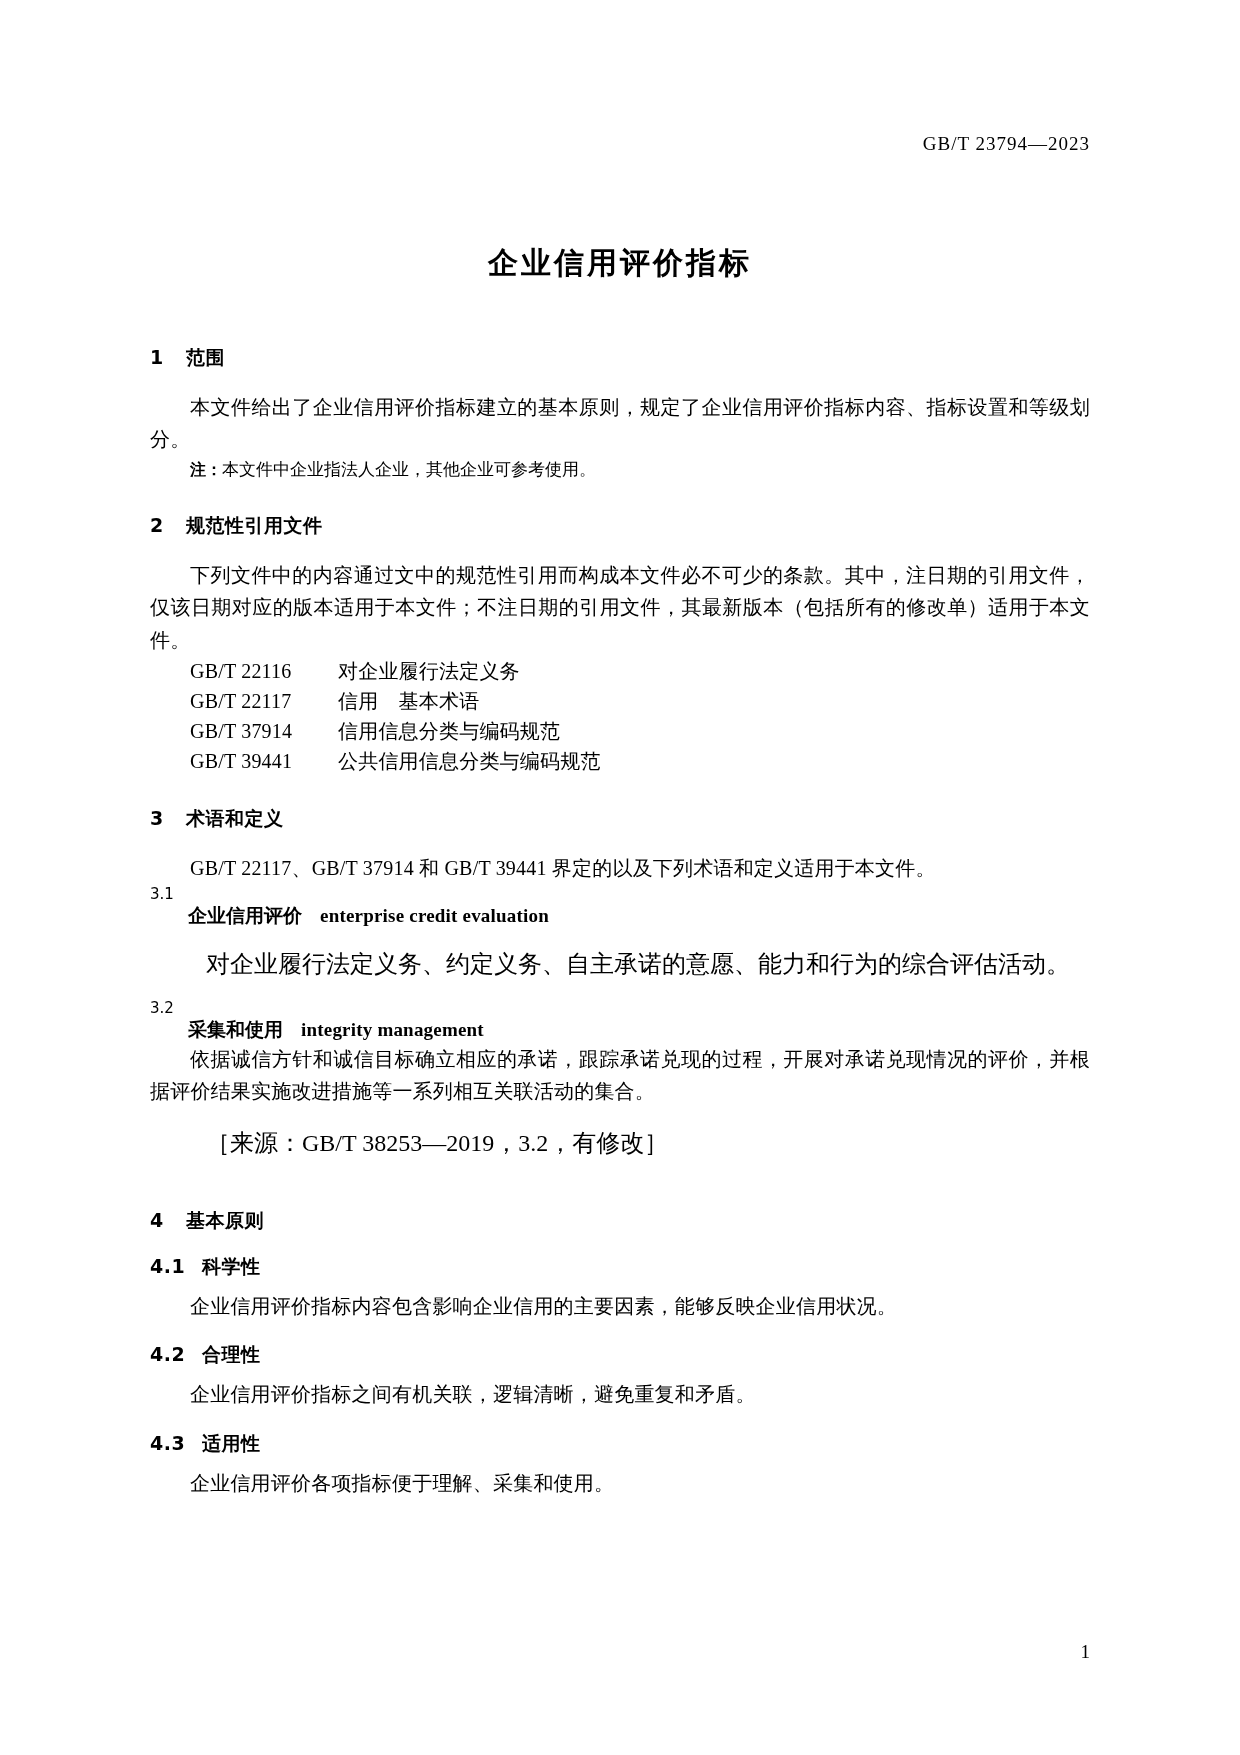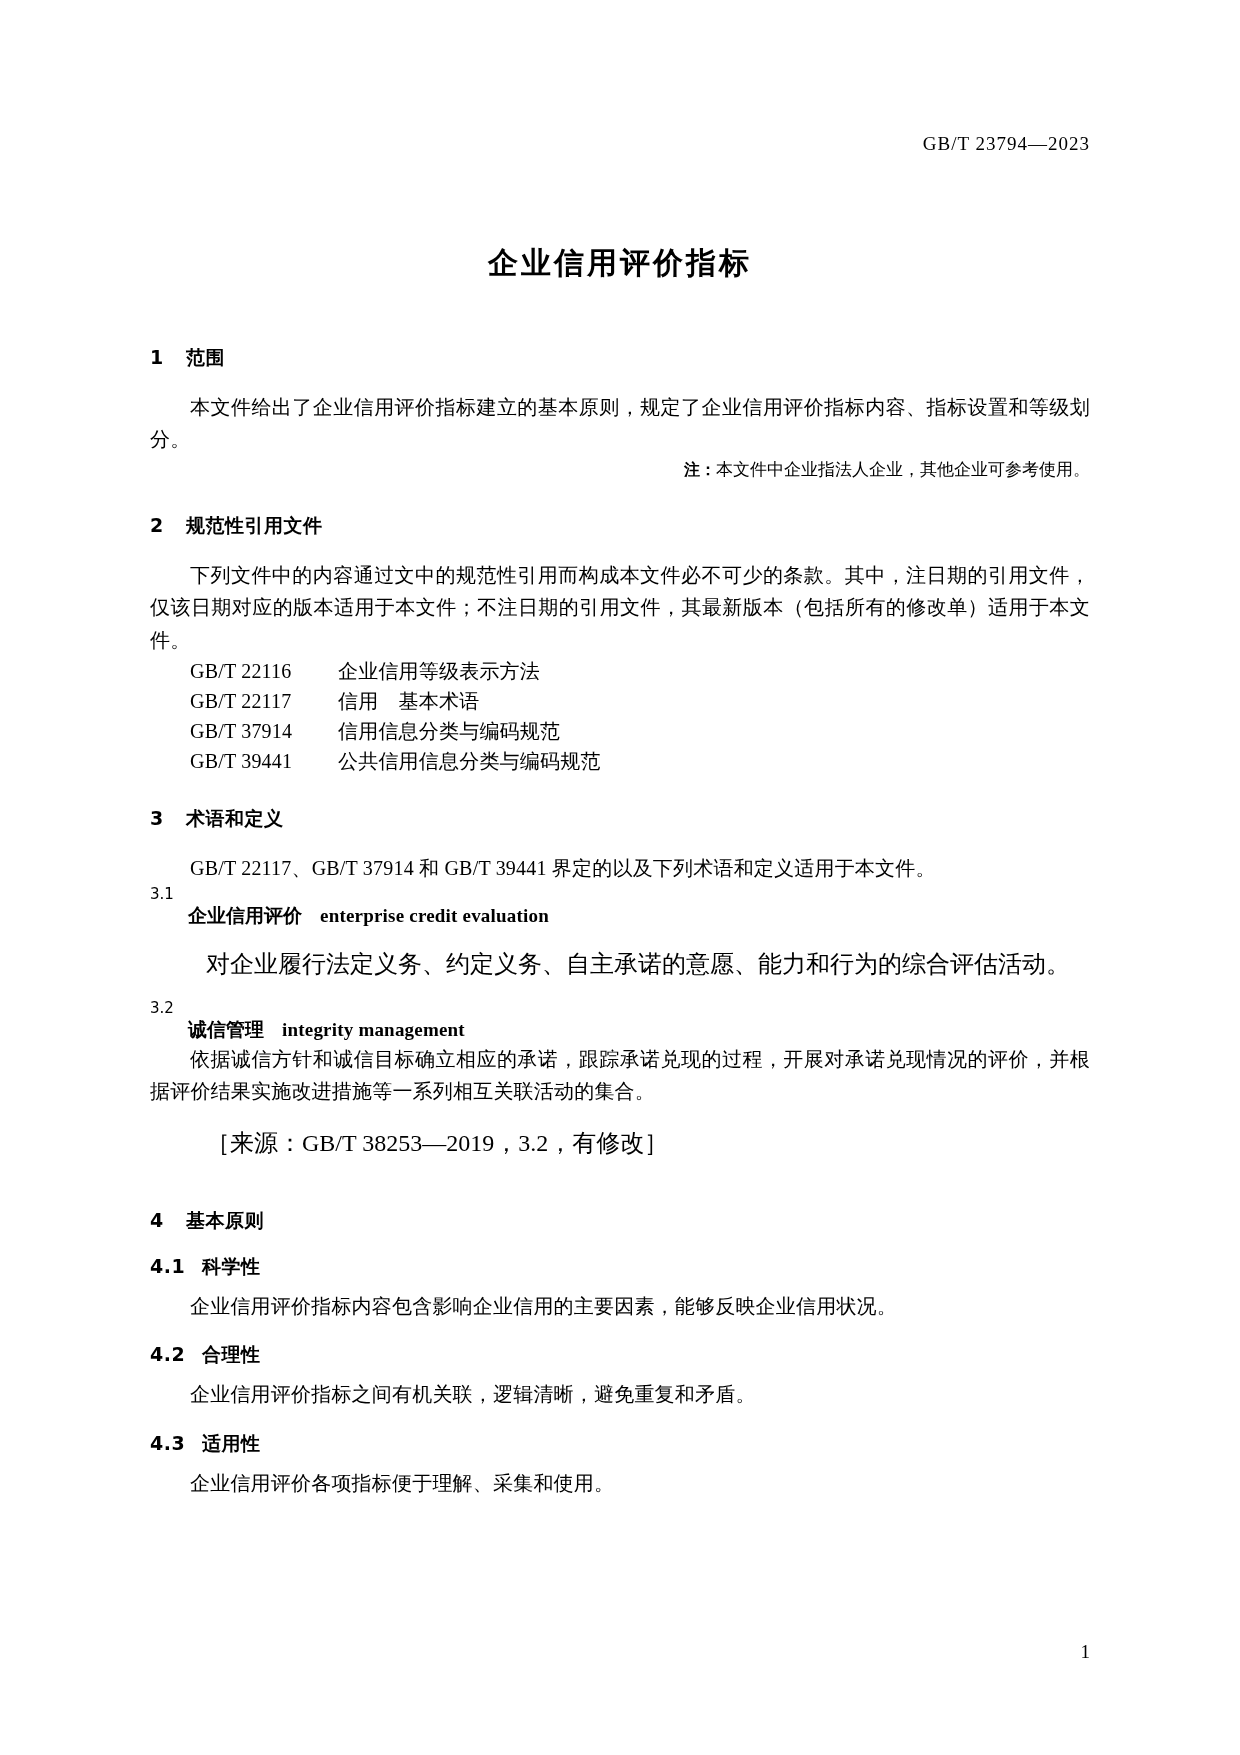--- a/index.html
+++ b/index.html
@@ -83,21 +83,20 @@
     margin: 0;
     text-indent: 40px;
     text-align: justify;
     letter-spacing: 0.2px;
   }
   p.note {
     font-size: 17px;
     line-height: 1.6;
     margin: 0;
     text-indent: 40px;
-    text-align: right;
   }
   p.note b {
     font-family: "DejaVu Sans", "Liberation Sans", sans-serif;
     font-size: 16px;
   }
   .ref-item {
     font-size: 20px;
     line-height: 1.5;
     margin: 0;
     padding-left: 40px;
@@ -143,39 +142,39 @@
     <p class="body-text">本文件给出了企业信用评价指标建立的基本原则，规定了企业信用评价指标内容、指标设置和等级划分。</p>
     <p class="note"><b>注：</b><span>本文件中企业指法人企业，其他企业可参考使用。</span></p>
 
     <div class="gap-l"></div>
 
     <h2 class="clause-h">
       <span class="num">2</span><span>规范性引用文件</span>
     </h2>
     <div class="gap-m"></div>
     <p class="body-text">下列文件中的内容通过文中的规范性引用而构成本文件必不可少的条款。其中，注日期的引用文件，仅该日期对应的版本适用于本文件；不注日期的引用文件，其最新版本（包括所有的修改单）适用于本文件。</p>
-    <p class="ref-item"><span class="code">GB/T 22116</span><span>企业信用等级表示方法</span></p>
+    <p class="ref-item"><span class="code">GB/T 22116</span><span>对企业履行法定义务</span></p>
     <p class="ref-item"><span class="code">GB/T 22117</span><span>信用　基本术语</span></p>
     <p class="ref-item"><span class="code">GB/T 37914</span><span>信用信息分类与编码规范</span></p>
     <p class="ref-item"><span class="code">GB/T 39441</span><span>公共信用信息分类与编码规范</span></p>
 
     <div class="gap-l"></div>
 
     <h2 class="clause-h">
       <span class="num">3</span><span>术语和定义</span>
     </h2>
     <div class="gap-m"></div>
     <p class="body-text">GB/T 22117、GB/T 37914 和 GB/T 39441 界定的以及下列术语和定义适用于本文件。</p>
 
     <p class="sub-num">3.1</p>
     <p class="term-line"><span>企业信用评价</span><span class="en">enterprise credit evaluation</span></p>
     <p class="src-line">对企业履行法定义务、约定义务、自主承诺的意愿、能力和行为的综合评估活动。</p>
 
     <p class="sub-num">3.2</p>
-    <p class="term-line"><span>诚信管理</span><span class="en">integrity management</span></p>
+    <p class="term-line"><span>采集和使用</span><span class="en">integrity management</span></p>
     <p class="body-text">依据诚信方针和诚信目标确立相应的承诺，跟踪承诺兑现的过程，开展对承诺兑现情况的评价，并根据评价结果实施改进措施等一系列相互关联活动的集合。</p>
     <p class="src-line">［来源：GB/T 38253—2019，3.2，有修改］</p>
 
     <div class="gap-l"></div>
 
     <h2 class="clause-h">
       <span class="num">4</span><span>基本原则</span>
     </h2>
 
     <div class="gap-m"></div>

